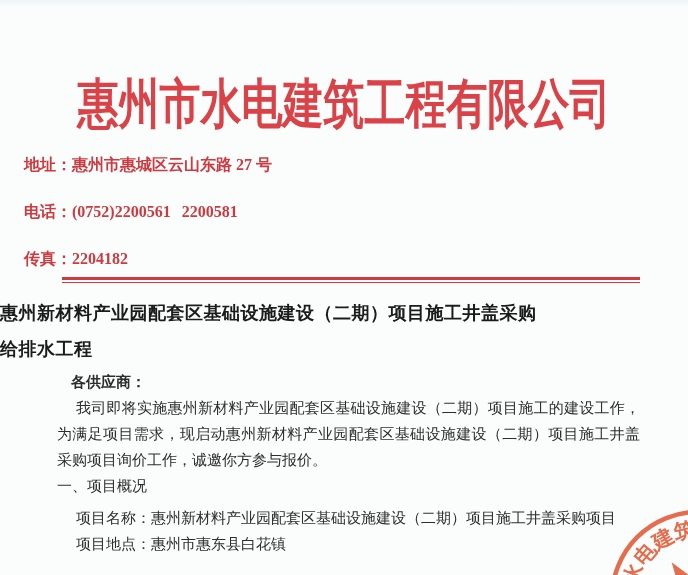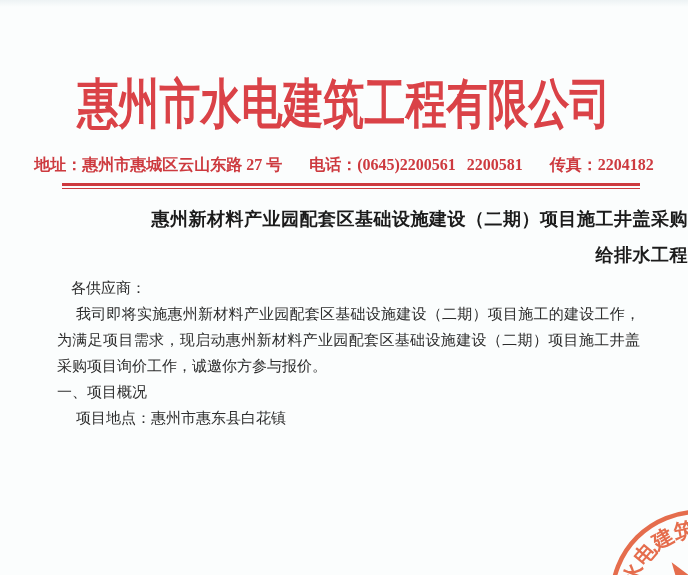--- a/index.html
+++ b/index.html
@@ -34,45 +34,46 @@
   .contact{
     margin:30px 24px 0;
     display:flex;
     justify-content:center;
     gap:27px;
     font-size:16px;
     font-weight:bold;
     line-height:20px;
     color:var(--accent-red,#cd3a3f);
     white-space:nowrap;
+    flex-direction:column;
   }
   .contact .num2{margin-left:11px;}
   .rule{margin:8px 48px 0 62px;}
   .rule-thick{height:3px;background:var(--accent-red,#cd3a3f);}
   .rule-thin{height:1px;margin-top:2px;background:var(--accent-red,#cd3a3f);}
 
   
   .doc-title{
     margin-top:12px;
-    text-align:right;
+    text-align:left;
     font-size:18px;
     font-weight:bold;
     line-height:36px;
     letter-spacing:.5px;
     color:#1b1b1b;
   }
   .body-text{
     margin:2px 48px 0 57px;
     font-size:15px;
     line-height:26px;
     text-align:justify;
     color:var(--body-ink,#2d2d2d);
   }
   .body-text p{margin:0;}
-  .salutation{text-indent:14px;}
+  .salutation{text-indent:14px;font-weight:bold;}
   .indent{text-indent:19px;}
   .mt6{margin-top:6px !important;}
   .mt7{margin-top:7px !important;}
 
   
   .seal{
     position:absolute;
     left:588px;top:488px;
     width:220px;height:220px;
     opacity:.88;
@@ -85,40 +86,41 @@
 </head>
 <body>
 
 <div class="page">
 
   <header>
     <h1 class="company">惠州市水电建筑工程有限公司</h1>
 
     <div class="contact">
       <span>地址：惠州市惠城区云山东路 27 号</span>
-      <span><span>电话：</span><span>(0645)2200561</span><span class="num2">2200581</span></span>
+      <span><span>电话：</span><span>(0752)2200561</span><span class="num2">2200581</span></span>
       <span><span>传真：</span><span>2204182</span></span>
     </div>
 
     <div class="rule">
       <div class="rule-thick"></div>
       <div class="rule-thin"></div>
     </div>
   </header>
 
   <main>
     <div class="doc-title">
       <div>惠州新材料产业园配套区基础设施建设（二期）项目施工井盖采购</div>
       <div>给排水工程</div>
     </div>
 
     <div class="body-text">
       <p class="salutation">各供应商：</p>
       <p class="indent">我司即将实施惠州新材料产业园配套区基础设施建设（二期）项目施工的建设工作，为满足项目需求，现启动惠州新材料产业园配套区基础设施建设（二期）项目施工井盖采购项目询价工作，诚邀你方参与报价。</p>
       <p>一、项目概况</p>
+      <p class="indent mt6">项目名称：惠州新材料产业园配套区基础设施建设（二期）项目施工井盖采购项目</p>
       <p class="indent">项目地点：惠州市惠东县白花镇</p>
     </div>
   </main>
 
   <svg class="seal" viewBox="0 0 220 220" aria-hidden="true">
     <circle class="seal-ring" cx="110" cy="110" r="86"></circle>
     <path id="sealArc" d="M 66 154 A 62 62 0 1 1 172 110" fill="none"></path>
     <text class="seal-text">
       <textPath href="#sealArc" startOffset="60">水电建筑工程</textPath>
     </text>

